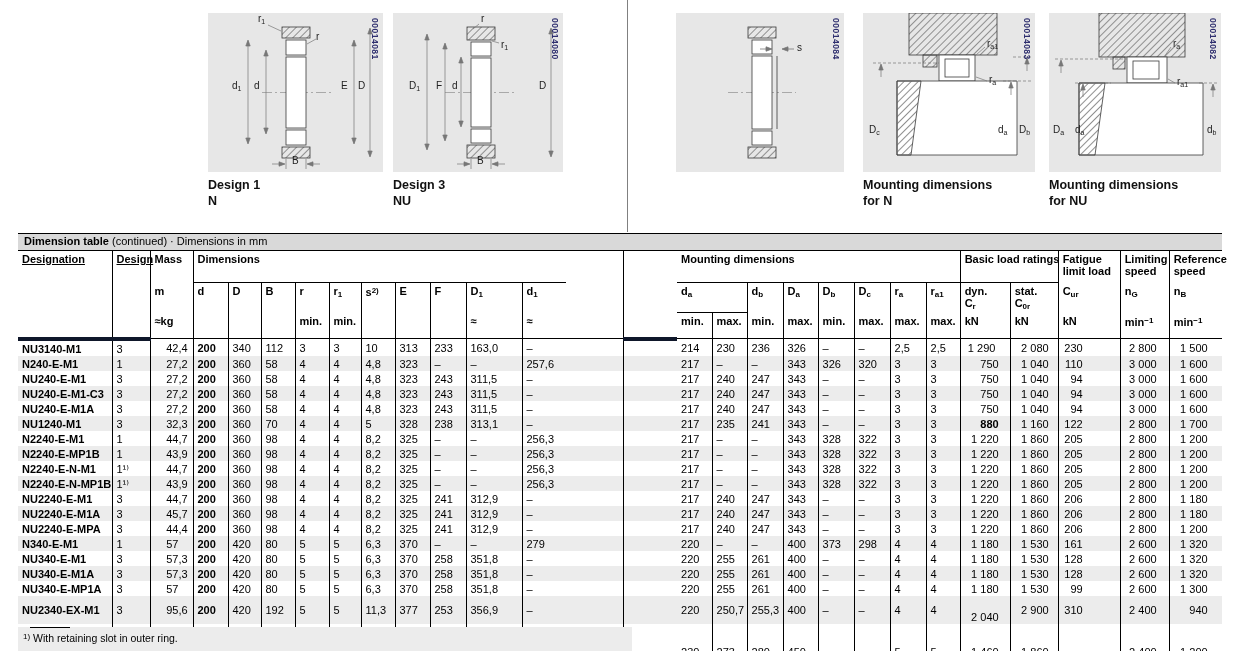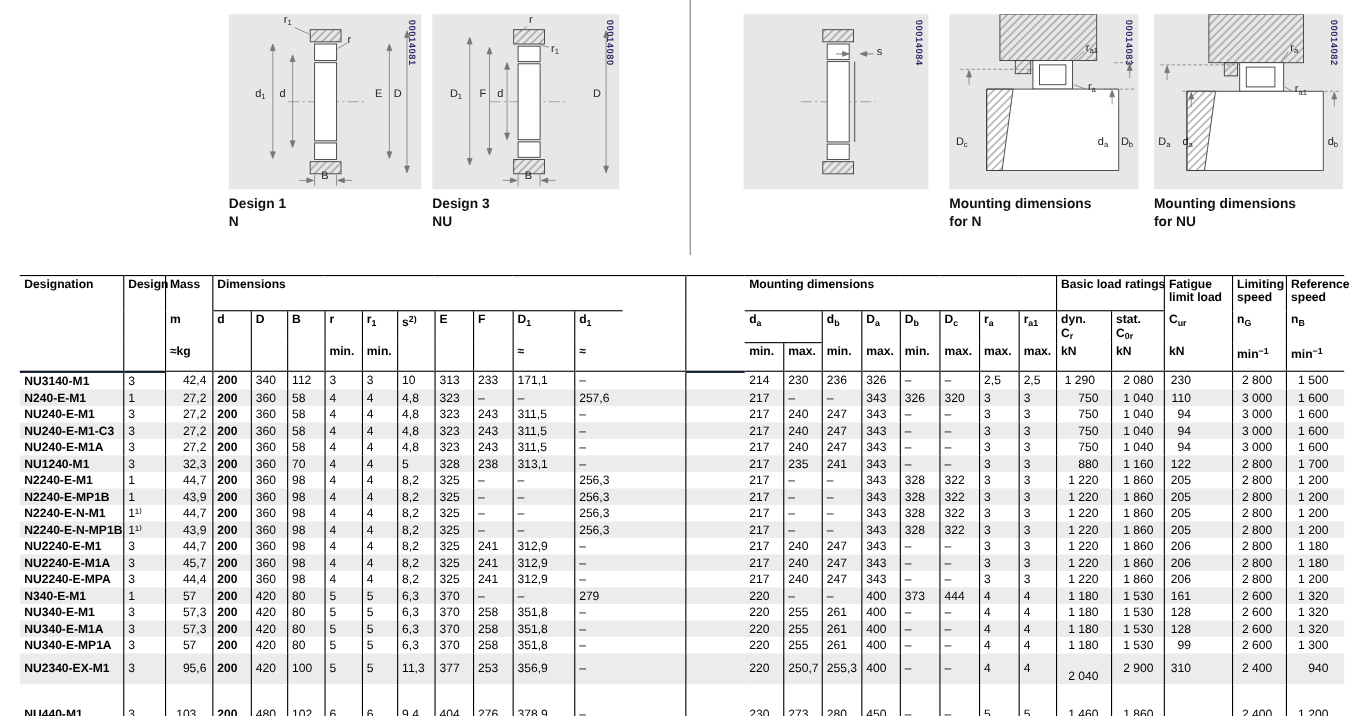--- a/index.html
+++ b/index.html
@@ -25,21 +25,21 @@
             border-top:1px solid #000;box-sizing:border-box;font-size:11px;line-height:15px;
             padding-left:6px;}
   .tablebar b{font-weight:bold;}
   
   table.dim{position:absolute;left:18px;top:250px;width:1204px;border-collapse:collapse;
             table-layout:fixed;font-size:11px;border-top:1px solid #000;border-bottom:1px solid #000;}
   table.dim th{font-weight:bold;text-align:left;vertical-align:top;padding:2px 1px 0 4px;
                position:relative;line-height:12px;white-space:nowrap;overflow:visible;}
   tr.hr1{height:32px;} tr.hr2{height:28px;} tr.hr3{height:26px;}
   thead tr.hr3 th{border-bottom:1px solid #000;}
-  th.bb{border-bottom:2px solid #0f172a;}
+  th.bb{border-bottom:4px solid #0f172a;text-decoration:underline;}
   .bl{border-left:1px solid #000;}
   .ul{position:absolute;left:0;bottom:0;border-bottom:1px solid #000;height:0;}
   .ulfull{position:absolute;left:0;right:0;bottom:0;border-bottom:1px solid #000;height:0;}
   tbody td{padding:1px 1px 0 4px;line-height:14px;height:14px;white-space:nowrap;overflow:visible;
            font-size:11px;}
   tbody tr{height:15px;}
   tbody tr:nth-child(even){background:#ececec;}
   td.b{font-weight:bold;}
   .num{display:inline-block;text-align:right;}
   sub{font-size:8px;vertical-align:-2px;} sup{font-size:8px;vertical-align:3px;}
@@ -254,20 +254,23 @@
     <span class="flabel" style="left:4px;top:112px">D<sub>a</sub></span>
     <span class="flabel" style="left:26px;top:112px">d<sub>a</sub></span>
     <span class="flabel" style="left:158px;top:112px">d<sub>b</sub></span>
     <span class="fignum">00014082</span>
   </div>
   <div class="figcap" style="left:1049px;top:177px">
     <div>Mounting dimensions</div>
     <div>for NU</div>
   </div>
 
+  <div class="tablebar">
+    <b>Dimension table</b><span> (continued) · Dimensions in mm</span>
+  </div>
 
   <table class="dim">
     <colgroup id="cols">
         <col style="width: 94px;">
         <col style="width: 38px;">
         <col style="width: 43px;">
         <col style="width: 35px;">
         <col style="width: 33px;">
         <col style="width: 34px;">
         <col style="width: 34px;">
@@ -363,21 +366,21 @@
           <td class="bl">3</td>
           <td class="bl"><span class="num" style="width: 24px;">42</span>,4</td>
           <td class="bl b">200</td>
           <td class="bl">340</td>
           <td class="bl">112</td>
           <td class="bl">3</td>
           <td class="bl">3</td>
           <td class="bl">10</td>
           <td class="bl">313</td>
           <td class="bl">233</td>
-          <td class="bl">171,1</td>
+          <td class="bl">163,0</td>
           <td class="bl">–</td>
           <td class="bl"></td>
           <td>214</td>
           <td class="bl">230</td>
           <td class="bl">236</td>
           <td class="bl">326</td>
           <td class="bl">–</td>
           <td class="bl">–</td>
           <td class="bl">2,5</td>
           <td class="bl">2,5</td>
@@ -519,21 +522,21 @@
           <td class="bl">–</td>
           <td class="bl"></td>
           <td>217</td>
           <td class="bl">235</td>
           <td class="bl">241</td>
           <td class="bl">343</td>
           <td class="bl">–</td>
           <td class="bl">–</td>
           <td class="bl">3</td>
           <td class="bl">3</td>
-          <td class="bl"><span class="num" style="width: 34px;">880</span></td>
+          <td class="bl"><span class="num" style="width: 34px; font-weight: bold;">880</span></td>
           <td class="bl"><span class="num" style="width: 34px;">1 160</span></td>
           <td class="bl"><span class="num" style="width: 20px;">122</span></td>
           <td class="bl"><span class="num" style="width: 32px;">2 800</span></td>
           <td class="bl"><span class="num" style="width: 34px;">1 700</span></td>
         </tr>
         <tr>
           <td class="b">N2240-E-M1</td>
           <td class="bl">1</td>
           <td class="bl"><span class="num" style="width: 24px;">44</span>,7</td>
           <td class="bl b">200</td>
@@ -748,21 +751,21 @@
           <td class="bl">370</td>
           <td class="bl">–</td>
           <td class="bl">–</td>
           <td class="bl">279</td>
           <td class="bl"></td>
           <td>220</td>
           <td class="bl">–</td>
           <td class="bl">–</td>
           <td class="bl">400</td>
           <td class="bl">373</td>
-          <td class="bl">444</td>
+          <td class="bl">298</td>
           <td class="bl">4</td>
           <td class="bl">4</td>
           <td class="bl"><span class="num" style="width: 34px;">1 180</span></td>
           <td class="bl"><span class="num" style="width: 34px;">1 530</span></td>
           <td class="bl"><span class="num" style="width: 20px;">161</span></td>
           <td class="bl"><span class="num" style="width: 32px;">2 600</span></td>
           <td class="bl"><span class="num" style="width: 34px;">1 320</span></td>
         </tr>
         <tr>
           <td class="b">NU340-E-M1</td>
@@ -850,21 +853,21 @@
           <td class="bl"><span class="num" style="width: 20px;">99</span></td>
           <td class="bl"><span class="num" style="width: 32px;">2 600</span></td>
           <td class="bl"><span class="num" style="width: 34px;">1 300</span></td>
         </tr>
         <tr>
           <td class="b">NU2340-EX-M1</td>
           <td class="bl">3</td>
           <td class="bl"><span class="num" style="width: 24px;">95</span>,6</td>
           <td class="bl b">200</td>
           <td class="bl">420</td>
-          <td class="bl">100</td>
+          <td class="bl">192</td>
           <td class="bl">5</td>
           <td class="bl">5</td>
           <td class="bl">11,3</td>
           <td class="bl">377</td>
           <td class="bl">253</td>
           <td class="bl">356,9</td>
           <td class="bl">–</td>
           <td class="bl"></td>
           <td>220</td>
           <td class="bl">250,7</td>
@@ -905,14 +908,18 @@
           <td class="bl">5</td>
           <td class="bl"><span class="num" style="width: 34px;">1 460</span></td>
           <td class="bl"><span class="num" style="width: 34px;">1 860</span></td>
           <td class="bl"><span class="num" style="width: 20px; margin-top: 40px;">159</span></td>
           <td class="bl"><span class="num" style="width: 32px;">2 400</span></td>
           <td class="bl"><span class="num" style="width: 34px;">1 200</span></td>
         </tr>
       </tbody>
   </table>
 
+  <div class="footnote">
+    <div class="fn-rule"></div>
+    <div class="fn-text"><sup>1)</sup> <span>With retaining slot in outer ring.</span></div>
+  </div>
 
 </div>
 
 </body></html>

